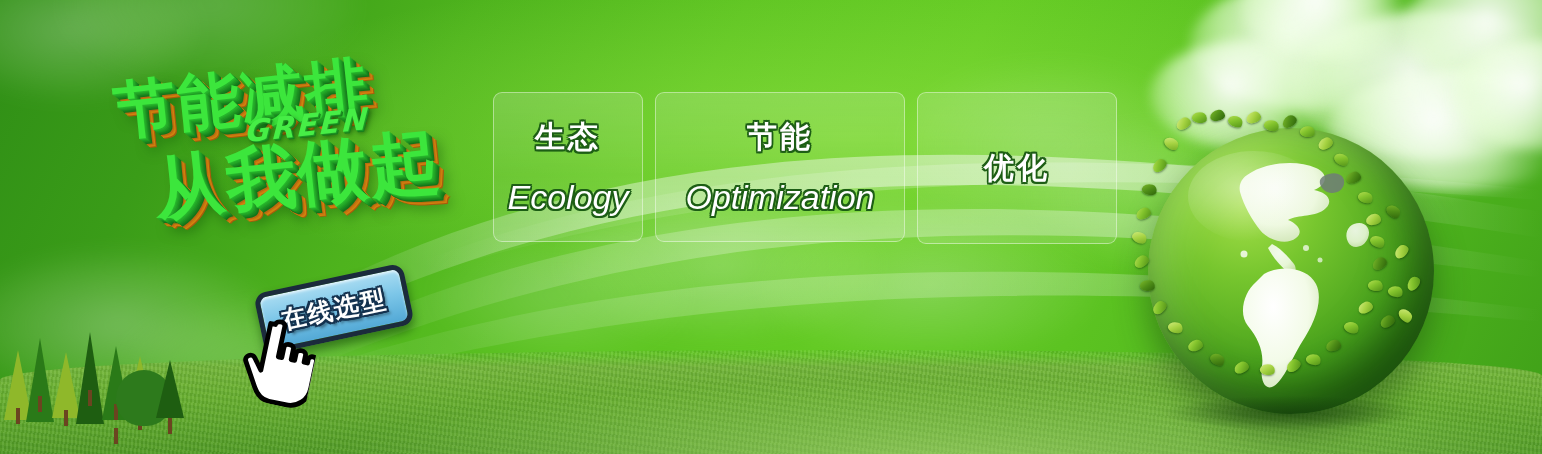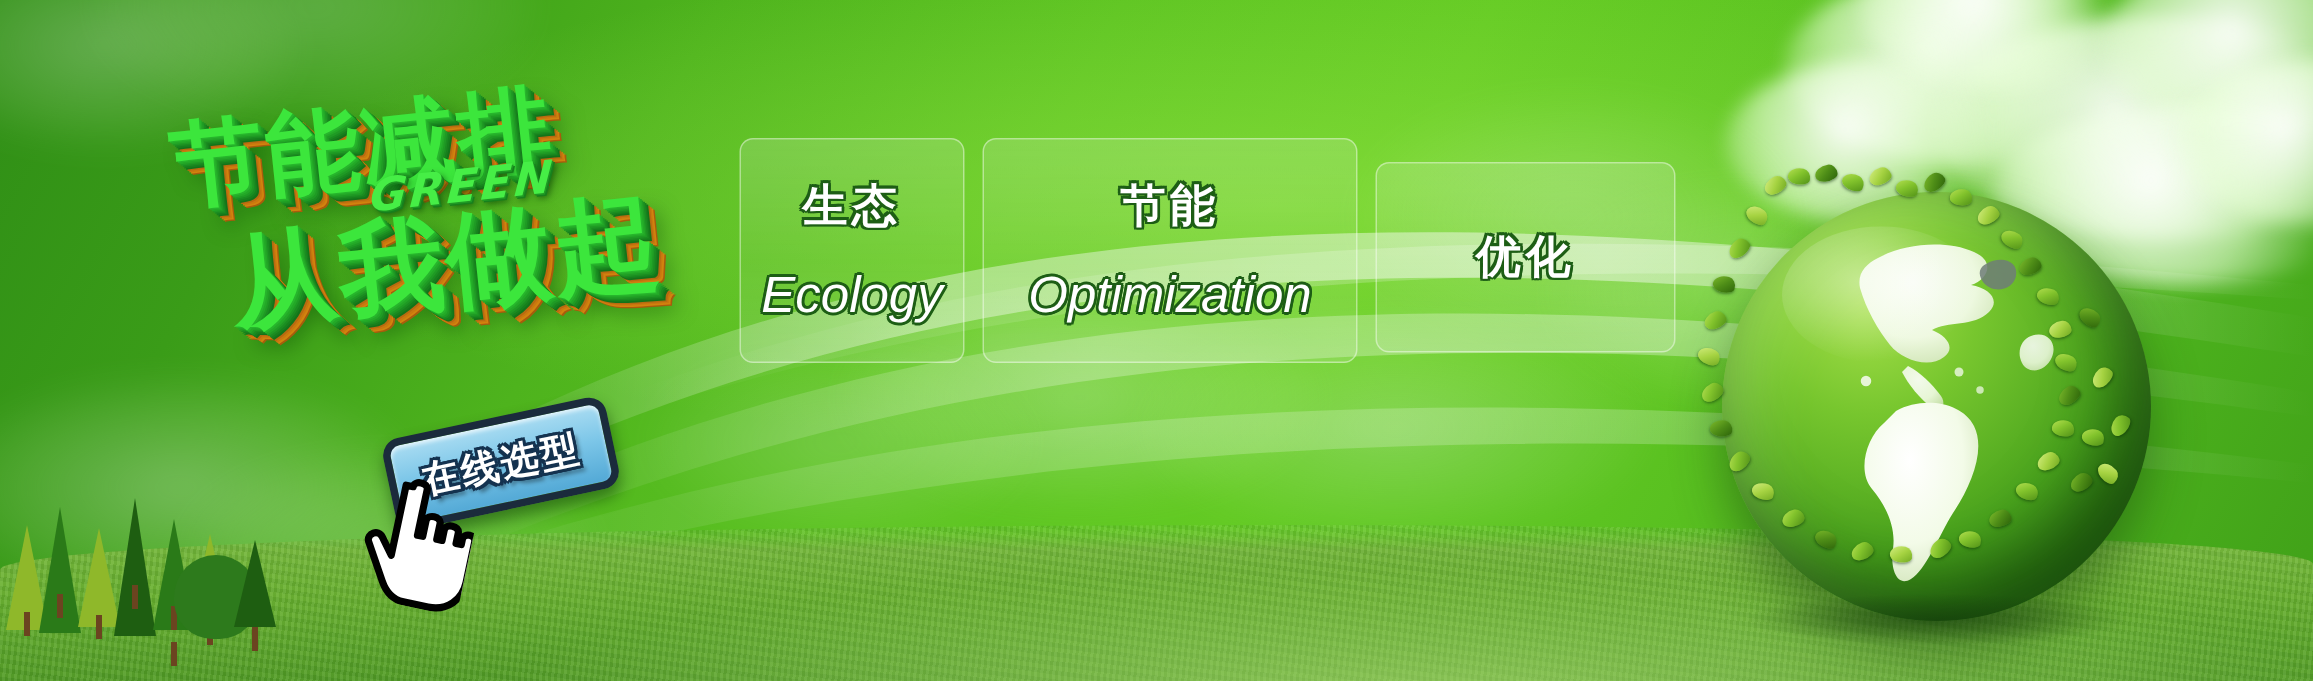--- a/index.html
+++ b/index.html
@@ -196,21 +196,21 @@
     width:150px; height:150px;
     border:1px solid rgba(255,255,255,.42);
     border-radius:9px;
     background:linear-gradient(180deg, rgba(255,255,255,.16) 0%, rgba(255,255,255,.06) 55%, rgba(255,255,255,.12) 100%);
     display:flex; flex-direction:column;
     align-items:center; justify-content:center;
     gap:20px;
     cursor:pointer;
   }
   .card.wide{ width:250px; }
-  .card.w2  { width:200px; height:127px;margin-top:16px; }
+  .card.w2  { width:200px; height:152px; }
   .card-zh{
     font-family:Liberation Sans, sans-serif;
     font-size:30px; font-weight:bold; letter-spacing:3px;
     color:#ffffff;
     text-shadow:
       -1.6px -1.6px 0 #1d5e15, 1.6px -1.6px 0 #1d5e15,
       -1.6px  1.6px 0 #1d5e15, 1.6px  1.6px 0 #1d5e15,
        0    -1.8px 0 #1d5e15, 0     1.8px 0 #1d5e15,
       -1.8px 0     0 #1d5e15, 1.8px 0     0 #1d5e15;
     text-align: right;

